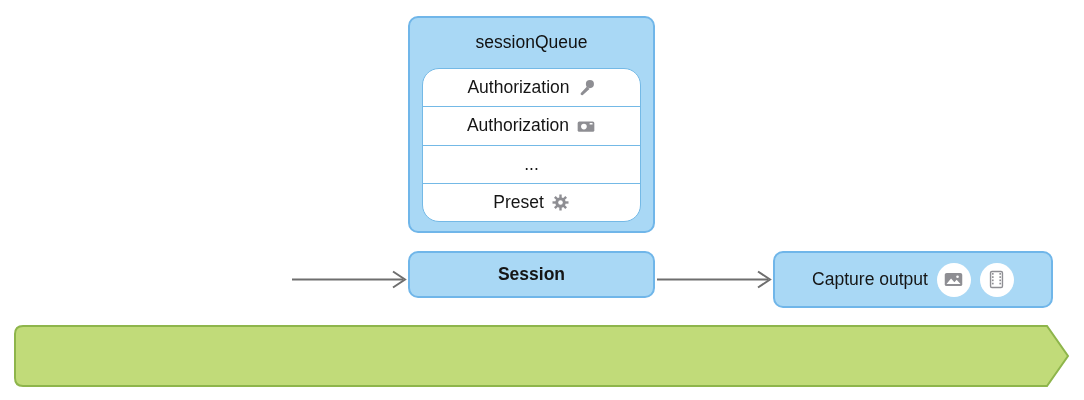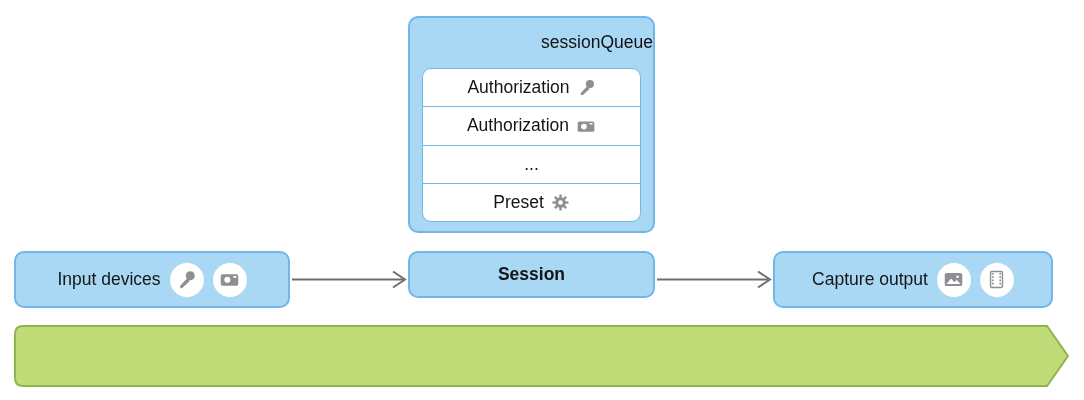--- a/index.html
+++ b/index.html
@@ -14,27 +14,27 @@
   .blue-box {
     position: absolute;
     background: #a9d8f5;
     border: 2px solid #70b6e9;
     border-radius: 10px;
     box-sizing: border-box;
   }
   .sq-box { left: 408px; top: 16px; width: 247px; height: 217px; }
   .sq-title {
     position: absolute; left: 0; right: 0; top: 14px;
-    text-align: right; font-size: 17.5px; color: #111;
+    text-align: center; font-size: 17.5px; color: #111;
   }
   .sq-list {
     position: absolute; left: 12px; right: 12px; top: 50px; height: 154px;
     background: #ffffff;
     border: 1.5px solid #74b9e6;
-    border-radius: 9px;
+    border-radius: 17px;
     overflow: hidden;
     box-sizing: border-box;
     display: flex; flex-direction: column;
   }
   .sq-row {
     flex: 1 1 0;
     display: flex; align-items: center; justify-content: center;
     gap: 7px;
     font-size: 17.5px;
     border-top: 1.5px solid #74b9e6;
@@ -136,38 +136,20 @@
 
   <svg class="arrow-layer" width="1084" height="400" viewBox="0 0 1084 400">
     <g stroke="#6e6e6e" stroke-width="2" fill="none">
       <line x1="292" y1="279.5" x2="403" y2="279.5"></line>
       <path d="M393 271.5 L405 279.5 L393 287.5"></path>
       <line x1="657" y1="279.5" x2="768" y2="279.5"></line>
       <path d="M758 271.5 L770 279.5 L758 287.5"></path>
     </g>
   </svg>
 
-  <div class="blue-box node node-input">
-    <span>Input devices</span>
-    <span class="badge">
-      <svg width="21" height="21" viewBox="0 0 24 24">
-        <g fill="#8e8e93">
-          <circle cx="16.3" cy="7.7" r="5.1"></circle>
-          <path d="M12.6 10.6 L4.9 19.0 a1.75 1.75 0 0 0 2.45 2.45 L15.8 13.8 Z"></path>
-        </g>
-      </svg>
-    </span>
-    <span class="badge">
-      <svg width="21" height="21" viewBox="0 0 24 24">
-        <rect x="2" y="6" width="20" height="13" rx="2" fill="#8e8e93"></rect>
-        <circle cx="9.5" cy="12.4" r="3.5" fill="#ffffff"></circle>
-        <rect x="16.3" y="7.9" width="3.6" height="2" rx="0.5" fill="#ffffff"></rect>
-      </svg>
-    </span>
-  </div>
 
   <div class="blue-box node node-session">
     <span>Session</span>
   </div>
 
   <div class="blue-box node node-output">
     <span>Capture output</span>
     <span class="badge">
       <svg width="21" height="21" viewBox="0 0 24 24">
         <rect x="2" y="4.5" width="20" height="15" rx="2.2" fill="#8e8e93"></rect>

